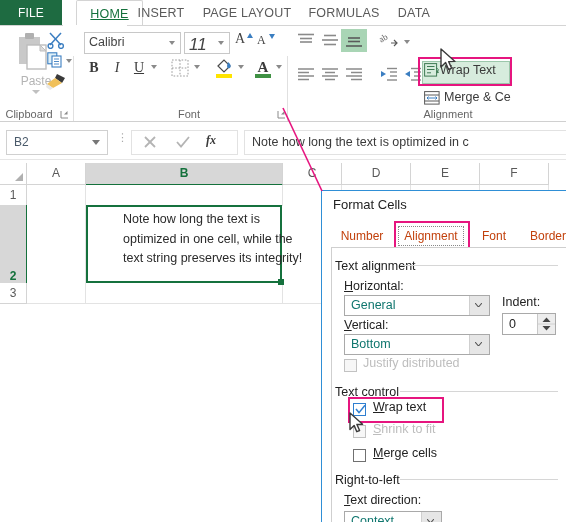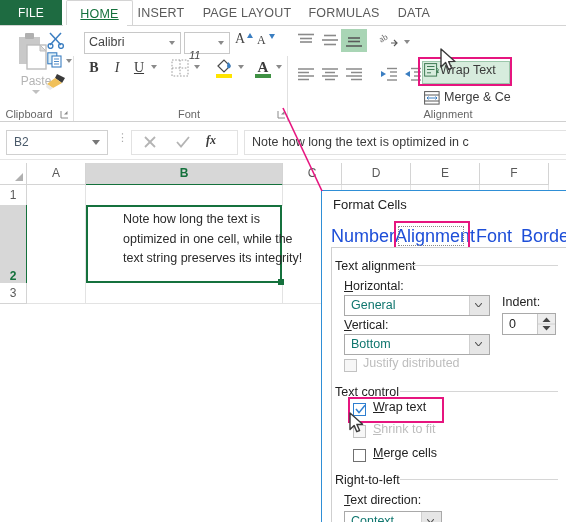--- a/index.html
+++ b/index.html
@@ -8,21 +8,21 @@
     background:#ffffff;
     font-family:"Liberation Sans", sans-serif;
     font-size:12px;color:#444;
     -webkit-font-smoothing:antialiased;
   }
   
   #ribbon-tabs{position:absolute;left:0;top:0;width:566px;height:26px;background:#fff;}
   .tab{position:absolute;top:0;height:26px;line-height:26px;text-align:center;
        font-size:12.5px;color:#5a5a5a;letter-spacing:.2px;cursor:default;}
   #tab-file{left:0;width:62px;background:#1e6b41;color:#fff;font-size:12px;}
-  #tab-home{left:66px;width:65px;color:#14713c;background:#fff;
+  #tab-home{left:76px;width:65px;color:#14713c;background:#fff;
             border-left:1px solid #d4d4d4;border-right:1px solid #d4d4d4;border-top:1px solid #d4d4d4;
             border-top-left-radius:2px;border-top-right-radius:2px;height:26px;text-decoration:underline;}
   #tab-insert{left:130px;width:62px;}
   #tab-pagelayout{left:195px;width:104px;}
   #tab-formulas{left:303px;width:82px;}
   #tab-data{left:390px;width:48px;}
   #tab-review{left:443px;width:62px;}
   #tabs-underline{position:absolute;left:0;top:25px;width:566px;height:1px;background:#d4d4d4;}
   #tabs-underline-gap{position:absolute;left:63px;top:25px;width:64px;height:1px;background:#fff;}
 
@@ -48,21 +48,21 @@
   #clipboard-label{left:0;width:58px;}
   #clipboard-launcher{position:absolute;left:60px;bottom:3px;width:9px;height:9px;}
 
   
   #grp-font{position:absolute;left:74px;top:0;width:212px;height:96px;}
   #font-name-box{position:absolute;left:10px;top:6px;width:95px;height:20px;border:1px solid #c8c8c8;background:#fff;}
   #font-name-text{position:absolute;left:4px;top:2px;font-size:12.5px;color:#444;}
   #font-name-caret{position:absolute;right:5px;top:8px;width:0;height:0;
      border-left:3.5px solid transparent;border-right:3.5px solid transparent;border-top:4px solid #8a8a8a;}
   #font-size-box{position:absolute;left:110px;top:6px;width:44px;height:20px;border:1px solid #c8c8c8;background:#fff;}
-  #font-size-text{position:absolute;left:4px;top:16px;font-size:11px;color:#444;font-style:italic;}
+  #font-size-text{position:absolute;left:4px;top:2px;font-size:17px;color:#444;font-style:italic;}
   #font-size-caret{position:absolute;right:5px;top:8px;width:0;height:0;
      border-left:3.5px solid transparent;border-right:3.5px solid transparent;border-top:4px solid #8a8a8a;}
   #grow-font,#shrink-font{position:absolute;top:5px;width:20px;height:20px;font-size:14px;color:#444;}
   #grow-font{left:160px;} #shrink-font{left:182px;}
   .ab-up{position:absolute;right:1px;top:2px;width:0;height:0;
      border-left:3px solid transparent;border-right:3px solid transparent;border-bottom:5px solid #3b7ec1;}
   .ab-dn{position:absolute;right:1px;top:3px;width:0;height:0;
      border-left:3px solid transparent;border-right:3px solid transparent;border-top:5px solid #3b7ec1;}
   #btn-bold,#btn-italic,#btn-underline{position:absolute;top:32px;width:20px;height:20px;
      font-size:14px;color:#3a3a3a;text-align:center;line-height:20px;}
@@ -136,21 +136,21 @@
   #cell-b2-sel{position:absolute;left:86px;top:42px;width:196px;height:78px;
      border:2px solid #15713d;box-sizing:border-box;background:#fff;}
   #cell-b2-text{position:absolute;left:4px;top:3px;width:188px;font-size:12.5px;color:#2a2a2a;line-height:19.5px;margin-left:31px;}
   #fill-handle{position:absolute;left:278px;top:116px;width:6px;height:6px;background:#15713d;}
 
   
   #dialog{position:absolute;left:321px;top:190px;width:245px;height:332px;
      background:#fff;border-left:1px solid #2f8fd6;border-top:1px solid #2f8fd6;box-sizing:border-box;}
   #dlg-title{position:absolute;left:11px;top:6px;font-size:13px;color:#222;}
   #dlg-tabstrip{position:absolute;left:9px;top:34px;width:236px;height:23px;}
-  .dlg-tab{position:absolute;top:0;height:22px;line-height:22px;text-align:center;font-size:18px;color:#1d4ed8;}
+  .dlg-tab{position:absolute;top:0;height:22px;line-height:22px;text-align:center;font-size:12px;color:#c2410c;}
   #dtab-number{left:0;width:62px;}
   #dtab-alignment{left:64px;width:72px;}
   #dtab-font{left:142px;width:42px;}
   #dtab-border{left:190px;width:54px;}
   #dtab-alignment-hl{position:absolute;left:63px;top:-4px;width:76px;height:29px;
      border:2.5px solid #e6157f;box-sizing:border-box;}
   #dtab-alignment-dots{position:absolute;left:67px;top:1px;width:66px;height:20px;
      border:1px dotted #888;box-sizing:border-box;}
   #dlg-tab-underline{position:absolute;left:9px;top:56px;width:236px;height:1px;background:#cfcfcf;}
   #dlg-panel{position:absolute;left:9px;top:57px;width:236px;height:275px;

